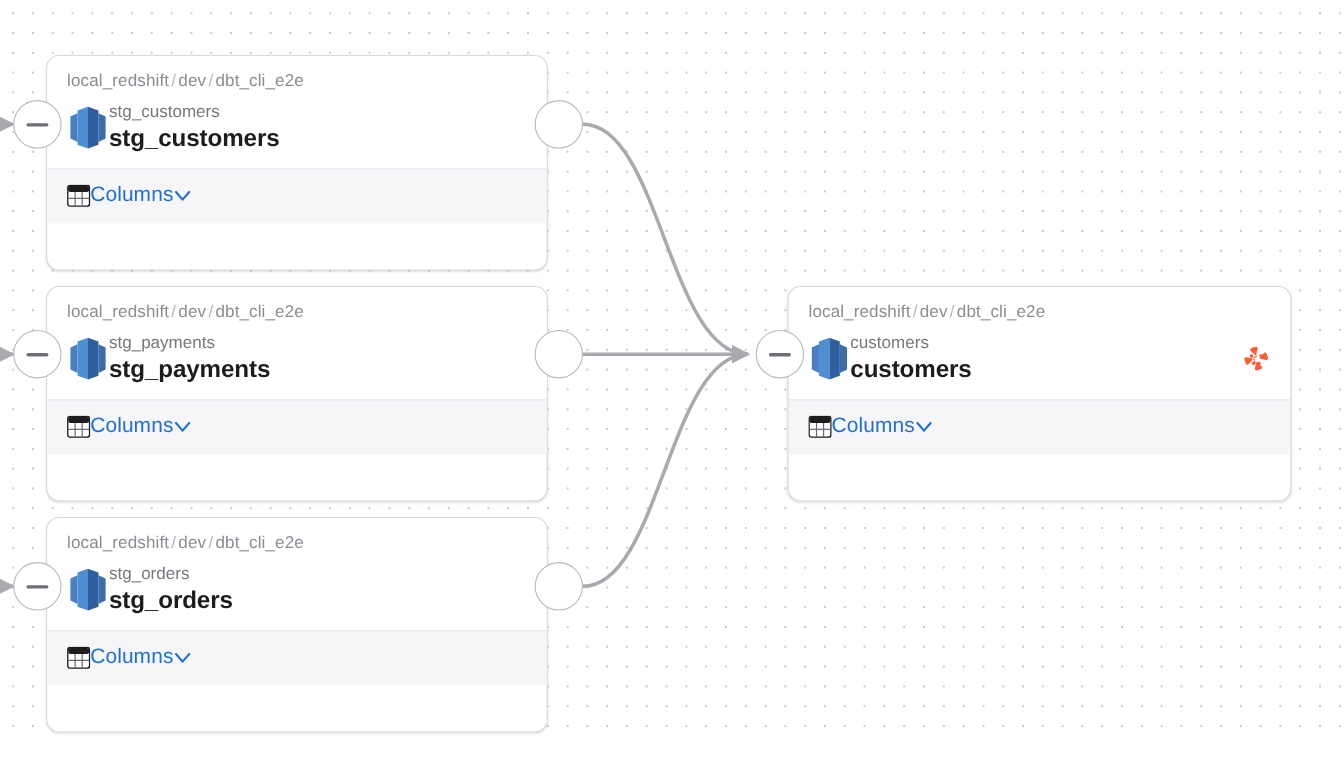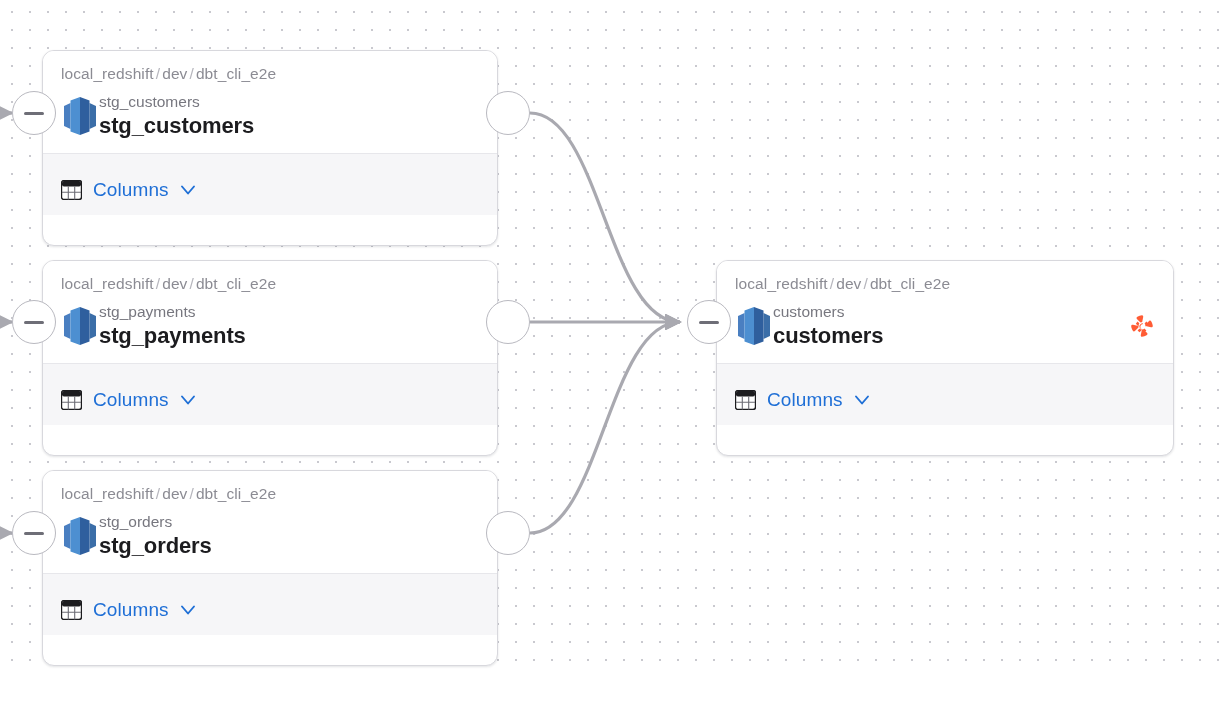--- a/index.html
+++ b/index.html
@@ -103,22 +103,21 @@
     top: 50%;
     transform: translateY(-50%);
     width: 26px;
     height: 26px;
   }
 
   
   .columns-strip {
     display: flex;
     align-items: center;
-    gap: 11px;
-    padding: 25px 18px 14px 18px;
+    padding: 13px 18px 14px 18px;
     background: #f6f6f8;
     border-top: 1px solid #e7e7eb;
     text-align: right;
   }
 
   .table-icon { width: 21px; height: 20px; flex: 0 0 auto; }
 
   .columns-label {
     font-size: 19px;
     color: #1f6fd6;

